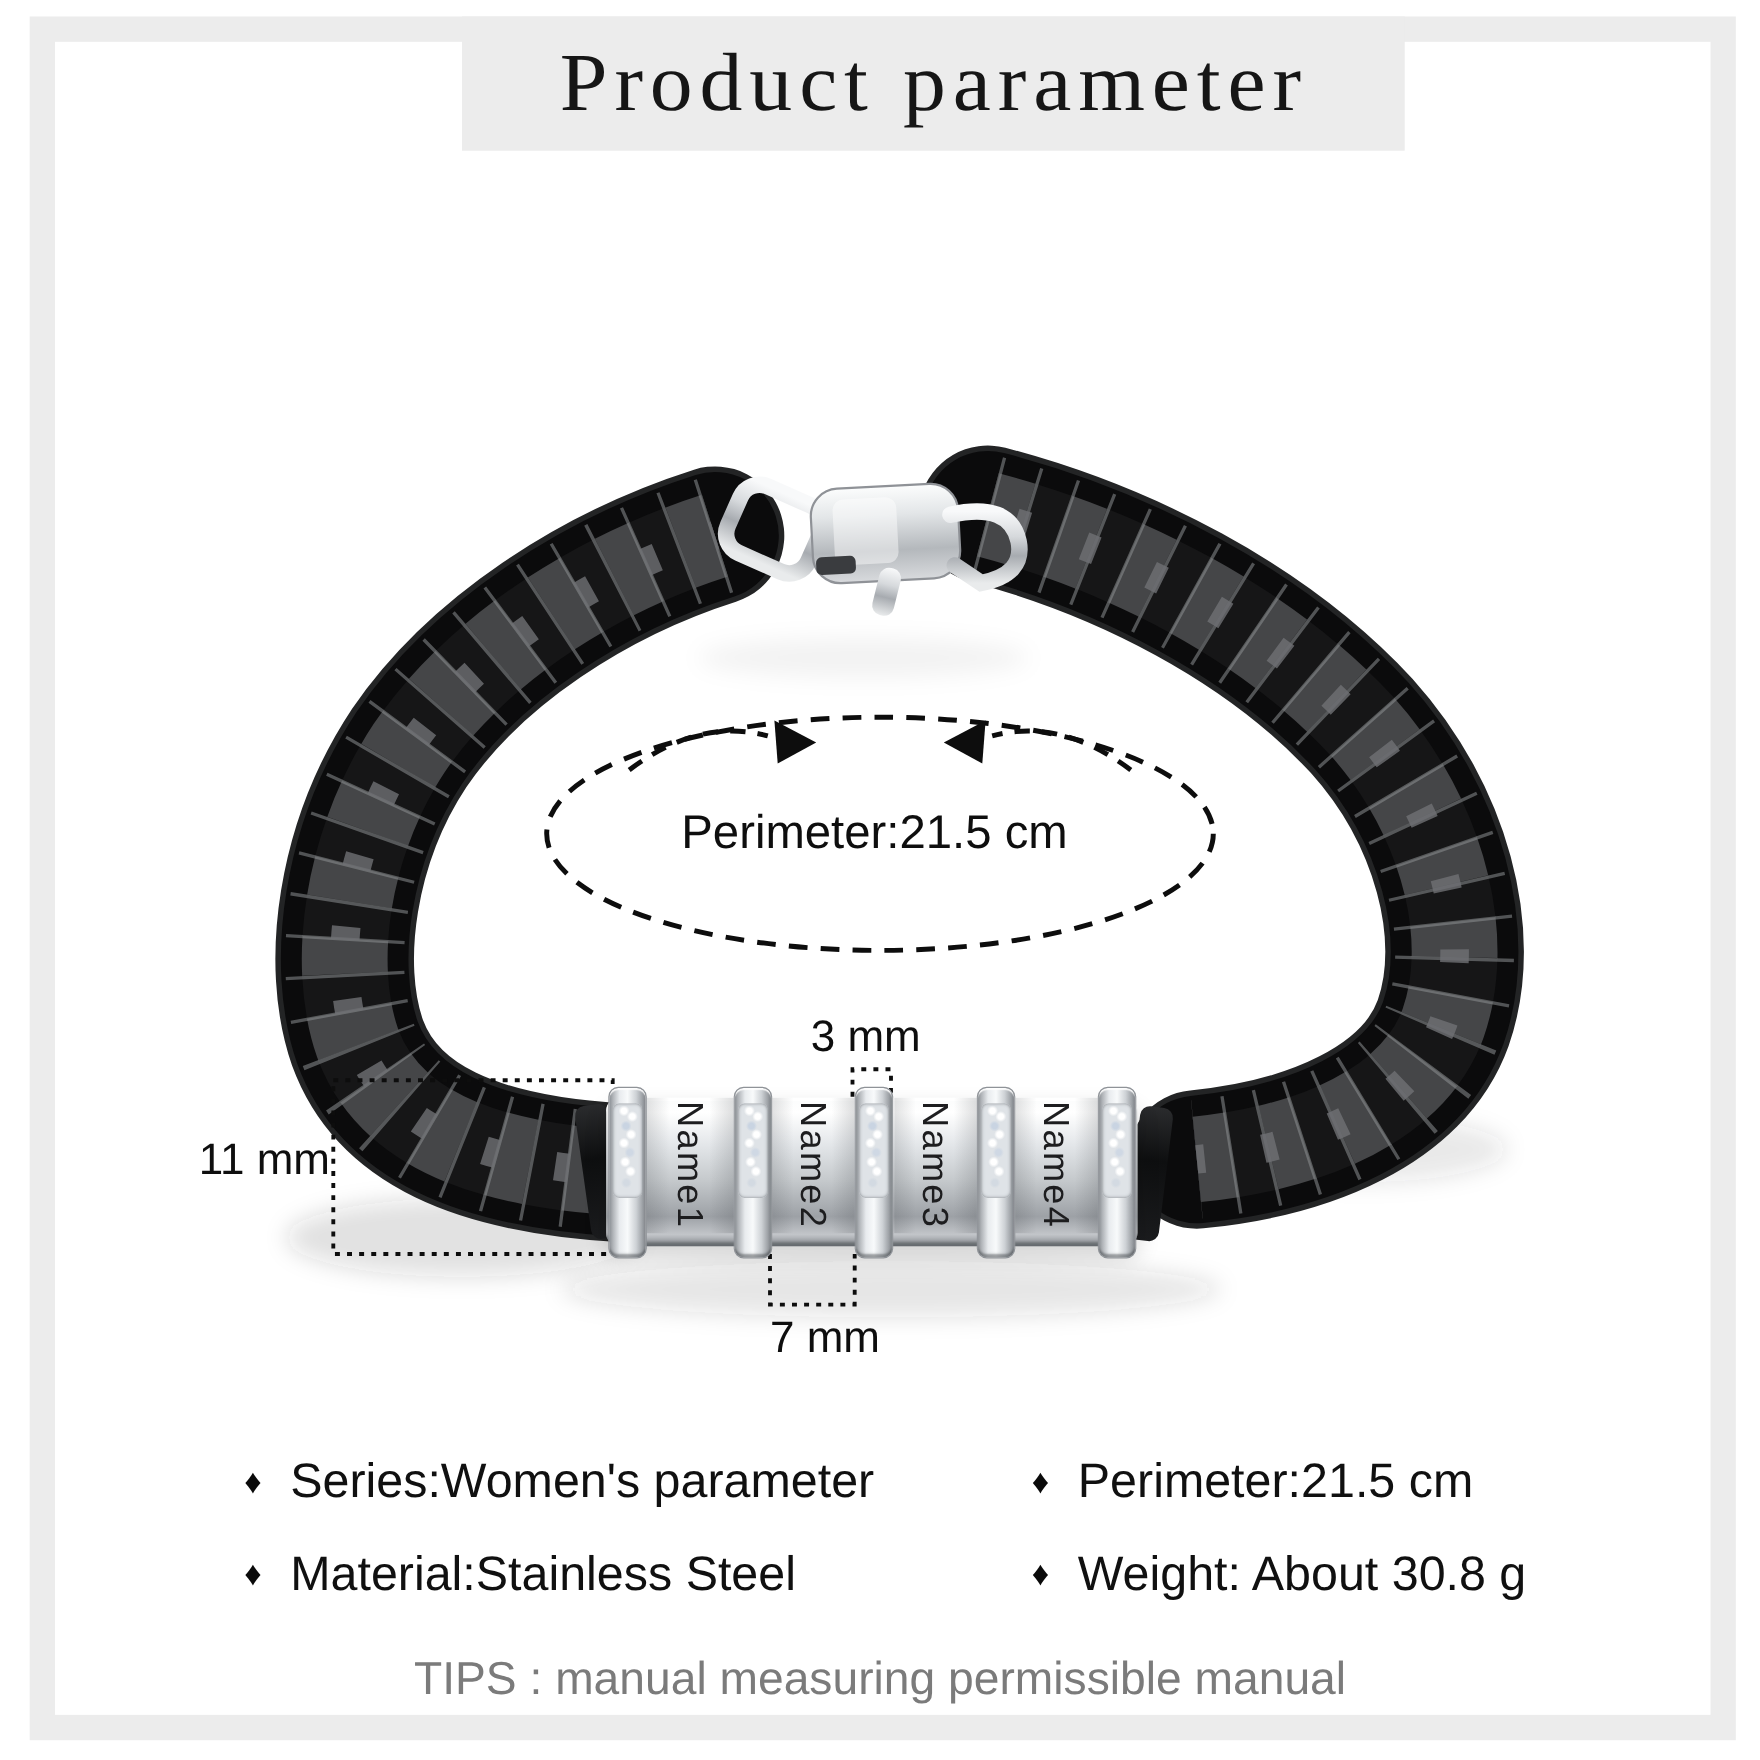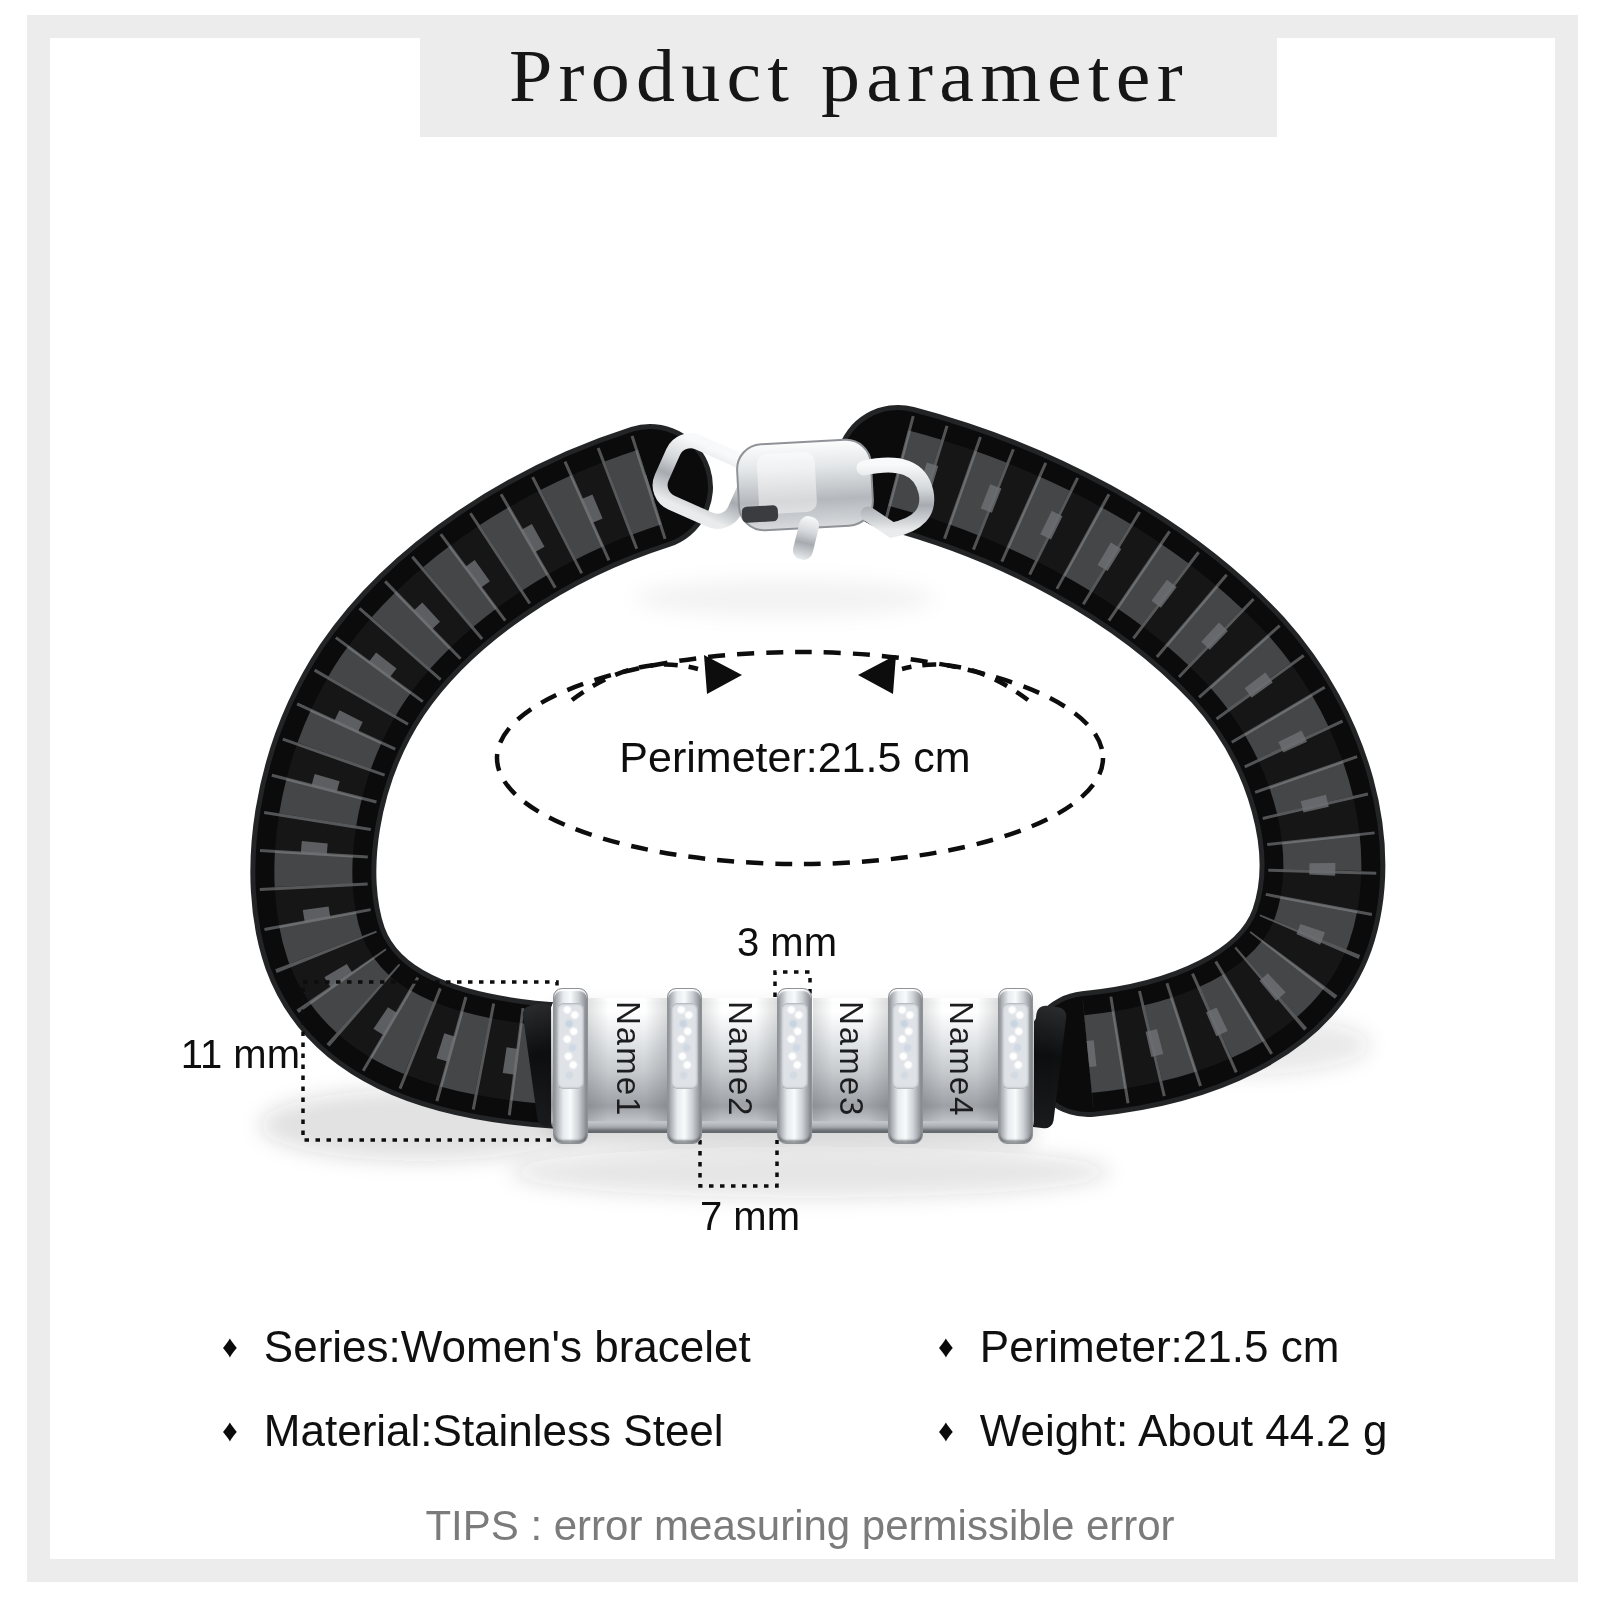--- a/index.html
+++ b/index.html
@@ -177,30 +177,30 @@
     </div>
 
     <div class="perimeter-label">Perimeter:21.5 cm</div>
     <div class="dim dim-3">3 mm</div>
     <div class="dim dim-11">11 mm</div>
     <div class="dim dim-5">7 mm</div>
   </div>
 
   <div class="spec-item s0">
     <span class="bullet">♦</span>
-    <span>Series:Women's bracelet</span>
+    <span>Series:Women's parameter</span>
   </div>
   <div class="spec-item s1">
     <span class="bullet">♦</span>
     <span>Material:Stainless Steel</span>
   </div>
   <div class="spec-item s2">
     <span class="bullet">♦</span>
     <span>Perimeter:21.5 cm</span>
   </div>
   <div class="spec-item s3">
     <span class="bullet">♦</span>
-    <span>Weight: About 44.2 g</span>
-  </div>
-
-  <div class="tips">TIPS : error measuring permissible error</div>
+    <span>Weight: About 30.8 g</span>
+  </div>
+
+  <div class="tips">TIPS : manual measuring permissible manual</div>
 
 </div>
 
 </body></html>

